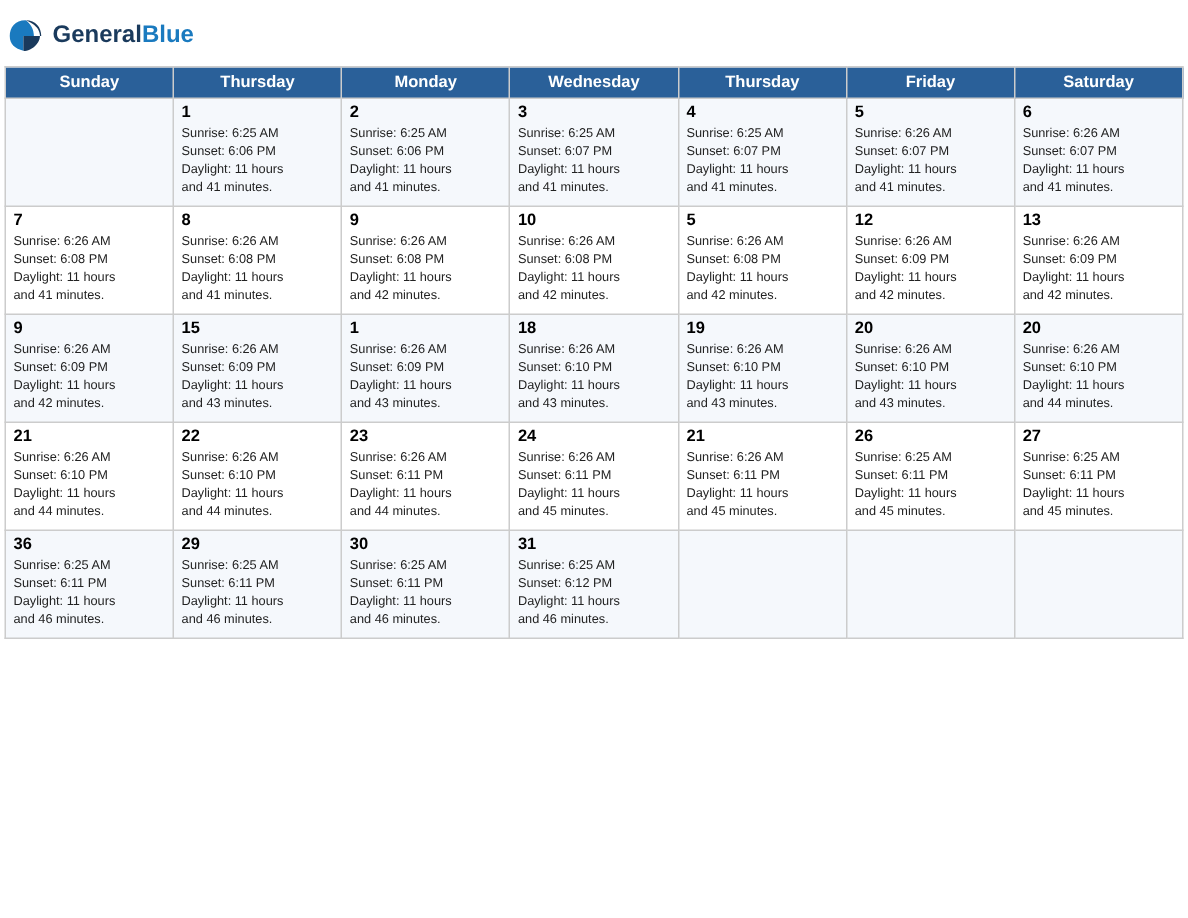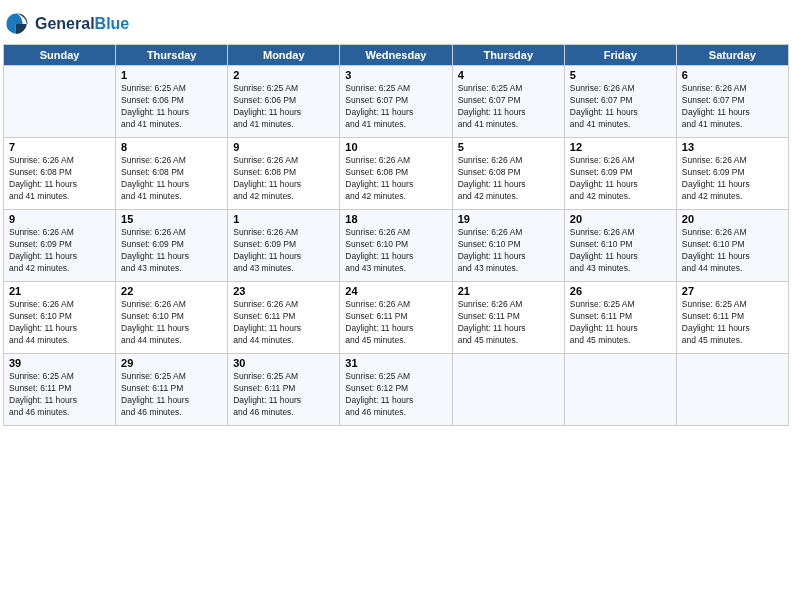--- a/index.html
+++ b/index.html
@@ -308,21 +308,21 @@
           <td>
             <span class="day-num">27</span>
             <div class="day-info" style="white-space: pre-line;">Sunrise: 6:25 AM
 Sunset: 6:11 PM
 Daylight: 11 hours
 and 45 minutes.</div>
           </td>
         </tr>
         <tr>
           <td>
-            <span class="day-num">39</span>
+            <span class="day-num">36</span>
             <div class="day-info" style="white-space: pre-line;">Sunrise: 6:25 AM
 Sunset: 6:11 PM
 Daylight: 11 hours
 and 46 minutes.</div>
           </td>
           <td>
             <span class="day-num">29</span>
             <div class="day-info" style="white-space: pre-line;">Sunrise: 6:25 AM
 Sunset: 6:11 PM
 Daylight: 11 hours

